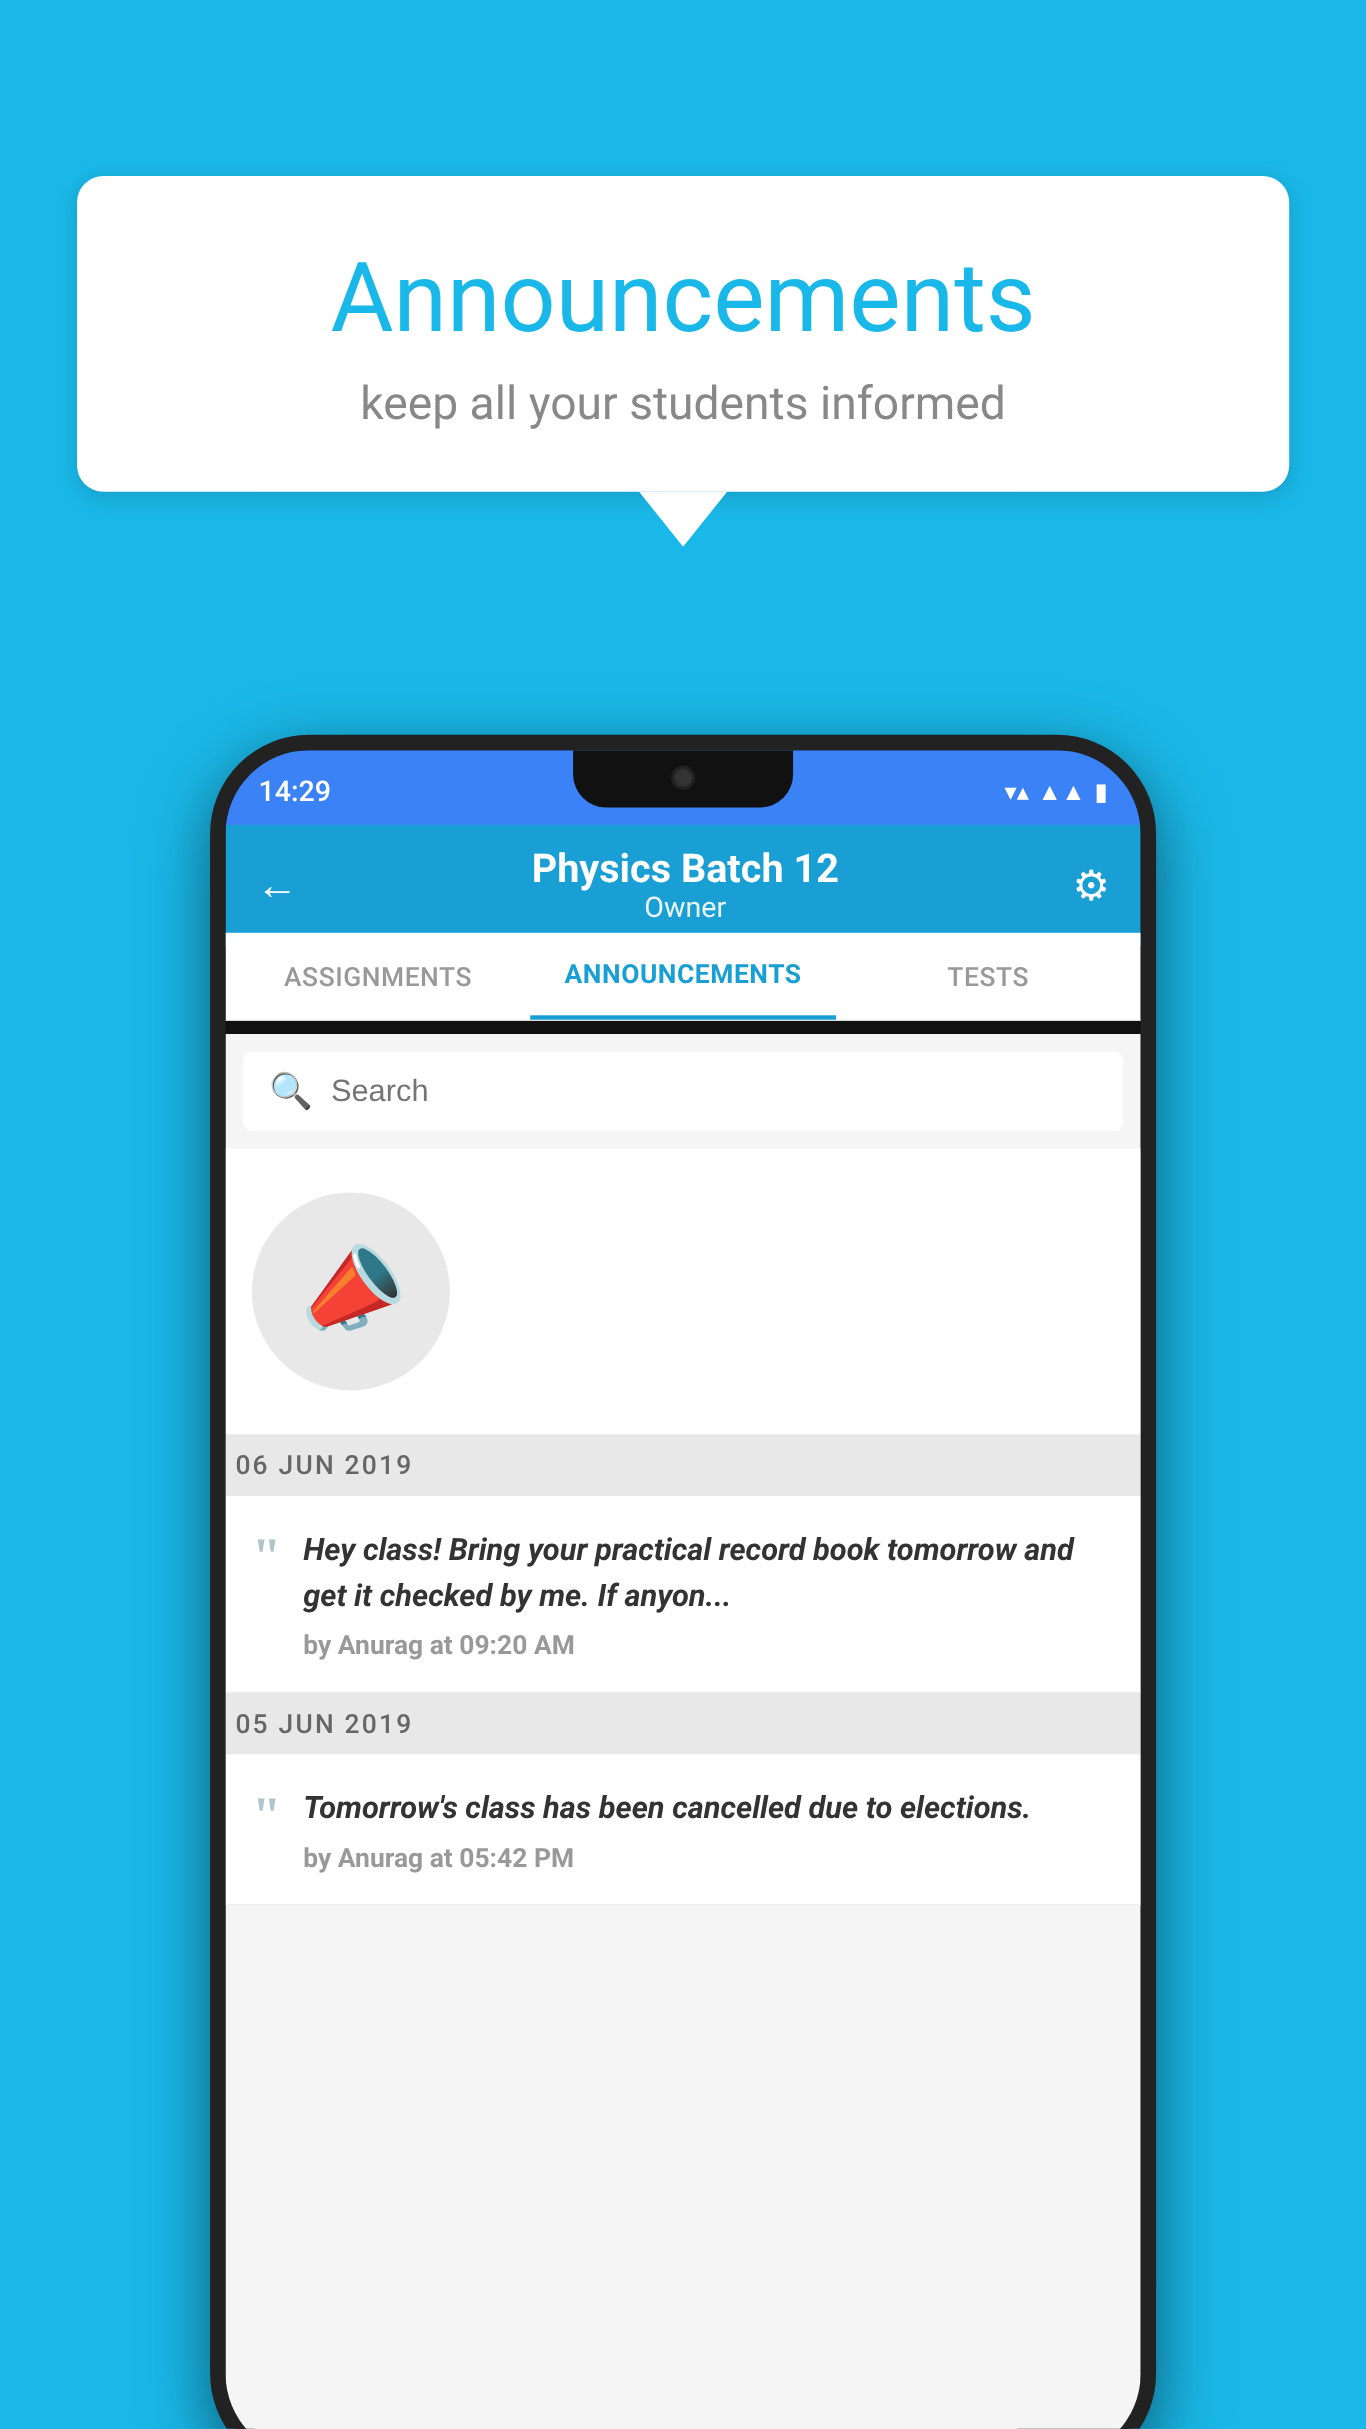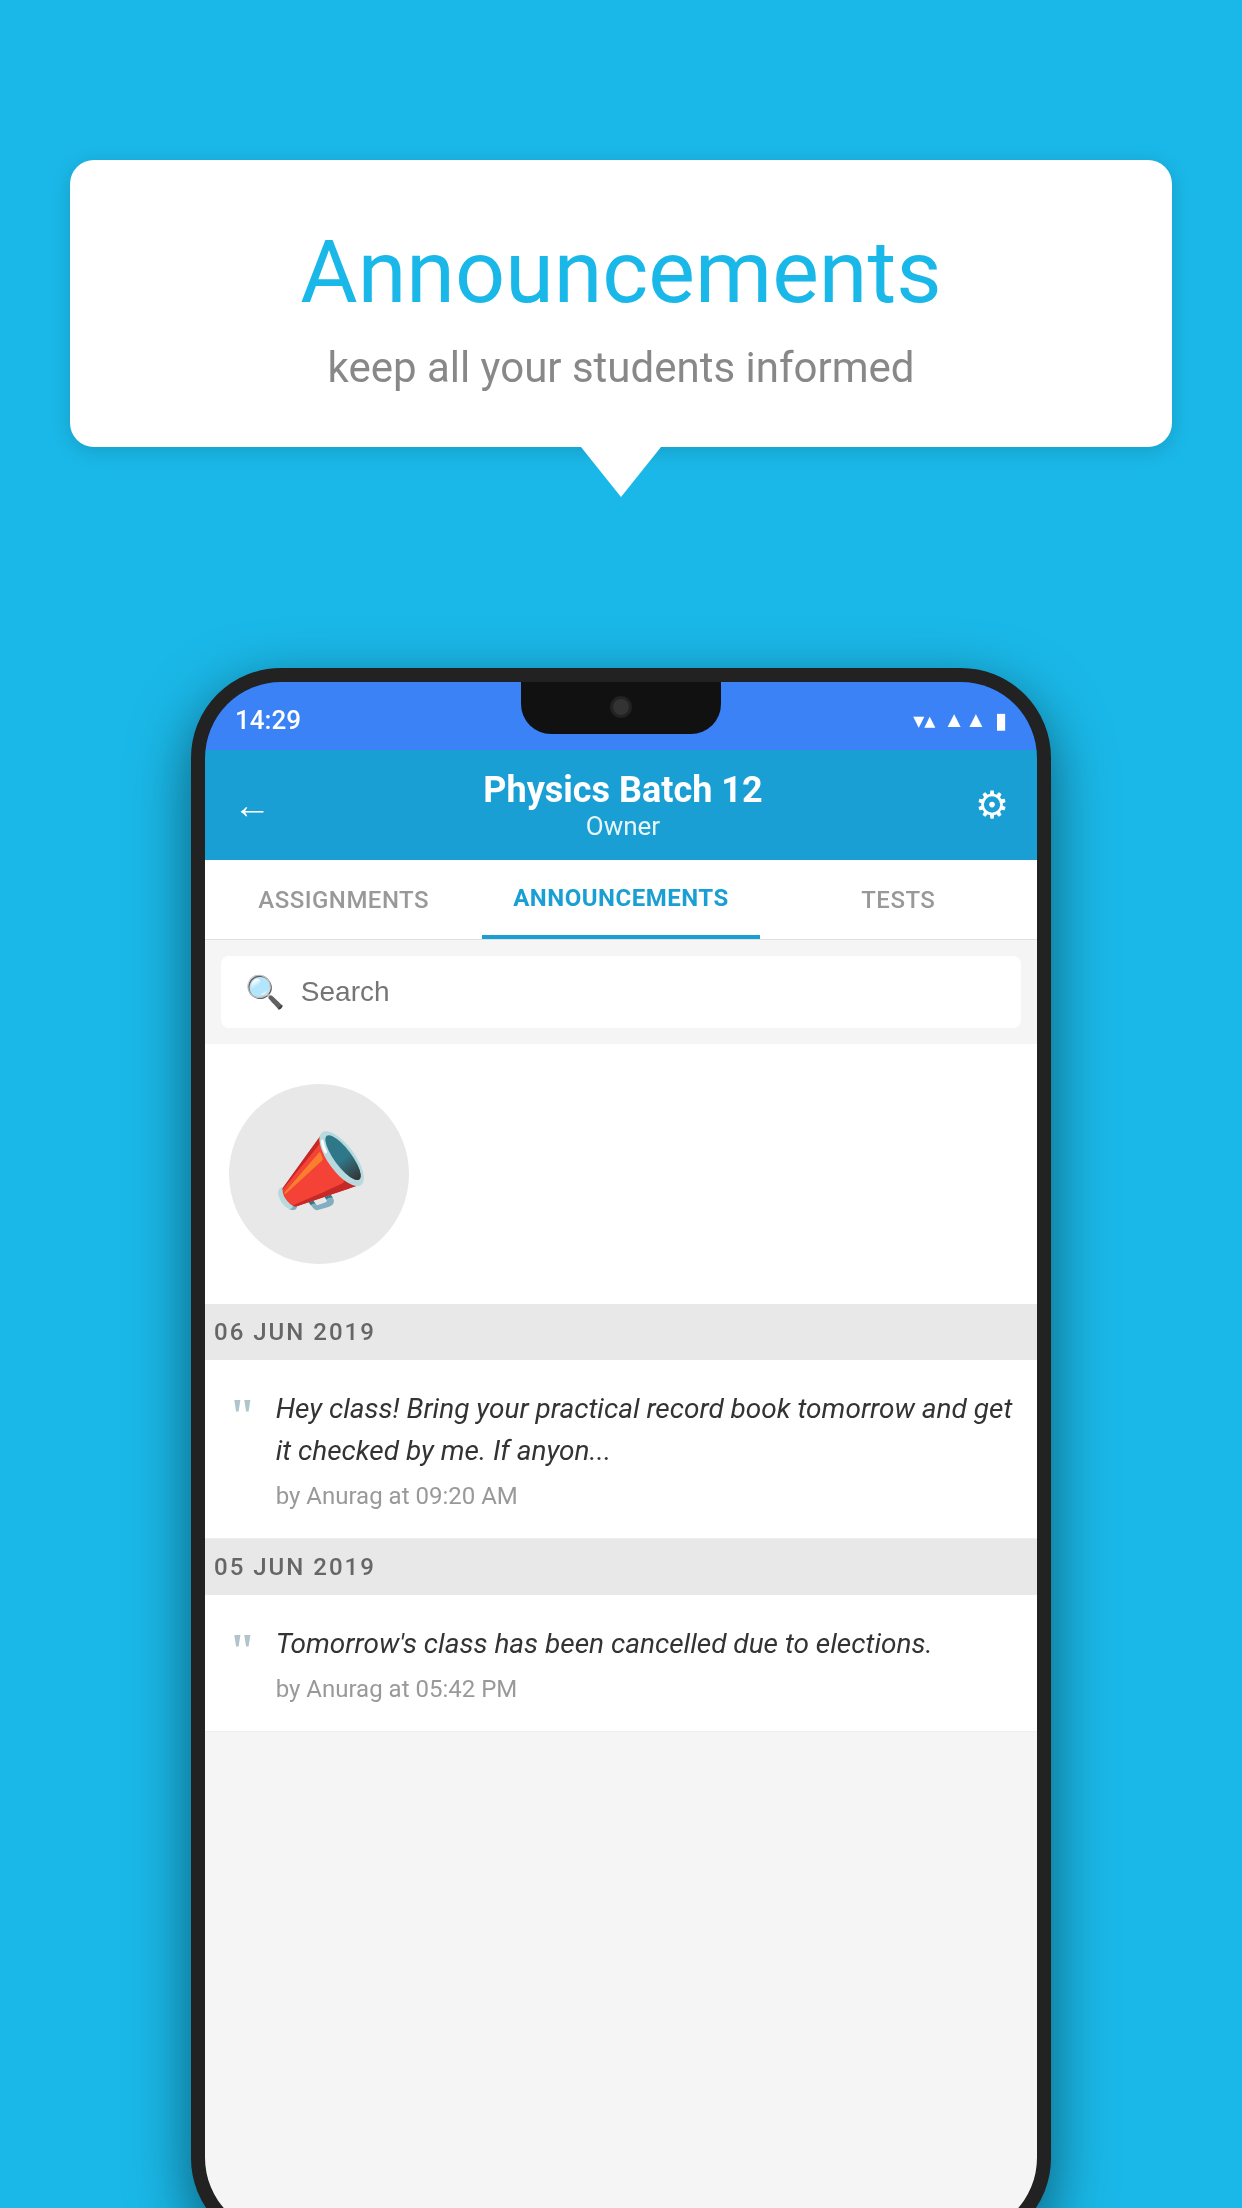--- a/index.html
+++ b/index.html
@@ -163,21 +163,21 @@
 
     .header-gear {
       color: white;
       font-size: 38px;
       cursor: pointer;
     }
 
     
     .tabs-bar {
       position: absolute;
-      top: 178px;
+      top: 166px;
       left: 0;
       right: 0;
       height: 80px;
       background: white;
       display: flex;
       align-items: center;
       border-bottom: 1px solid #e0e0e0;
       z-index: 5;
     }
 
@@ -311,20 +311,21 @@
       color: #b0c4cc;
       font-size: 48px;
       font-weight: 900;
       line-height: 1;
       margin-top: 4px;
       font-family: Georgia, serif;
     }
 
     .announcement-content {
       flex: 1;
+      font-weight: bold;
     }
 
     .announcement-text {
       color: #333;
       font-size: 28px;
       font-style: italic;
       line-height: 1.5;
       margin-bottom: 10px;
     }
 

